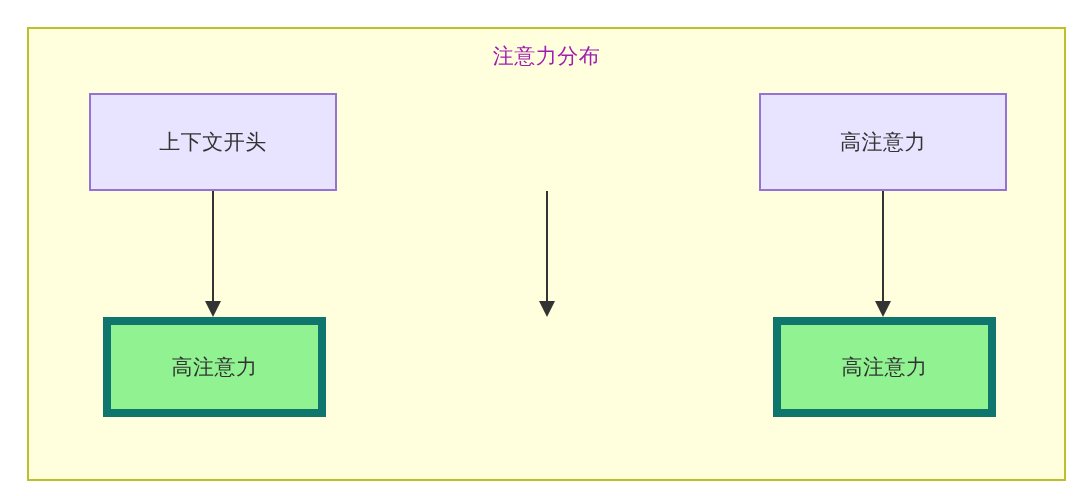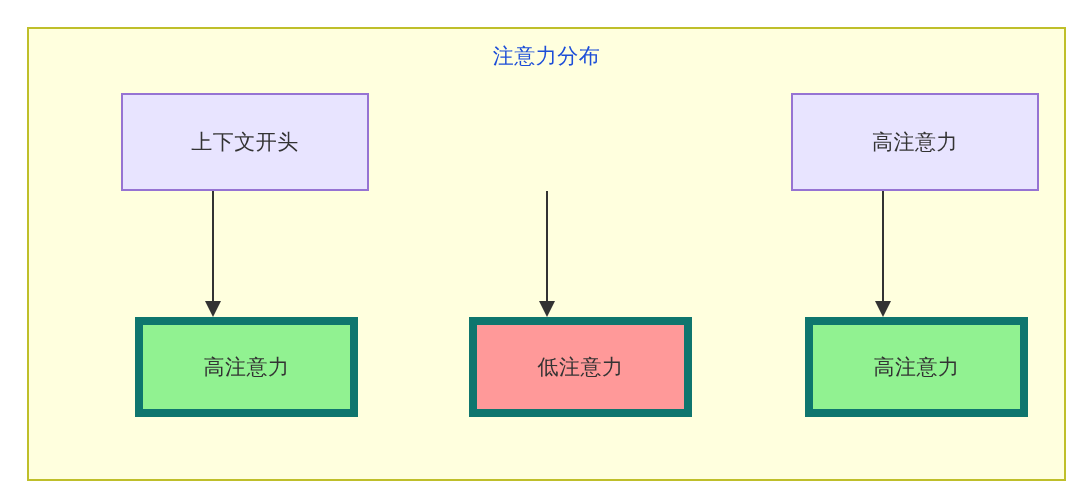--- a/index.html
+++ b/index.html
@@ -34,37 +34,36 @@
   }
 
   .subgraph-title {
     position: absolute;
     left: 0;
     right: 0;
     top: 14px;
     text-align: center;
     font-size: 21px;
     line-height: 26px;
-    color: #1d4ed8;
+    color: #a21caf;
     letter-spacing: 0.5px;
     white-space: nowrap;
   }
 
   
   .node {
     position: absolute;
     display: flex;
     align-items: center;
     justify-content: center;
     box-sizing: border-box;
     font-size: 21px;
     color: #333333;
     letter-spacing: 0.5px;
     white-space: nowrap;
-    margin-left: 32px;
   }
 
   .node.ctx {
     width: 248px;
     height: 98px;
     top: 93px;
     background: #e8e4ff;
     border: 2px solid #9673d3;
   }
 
@@ -120,23 +119,20 @@
 
 
   <div class="node ctx col3">
     <span>高注意力</span>
   </div>
 
   <div class="node attn high col1">
     <span>高注意力</span>
   </div>
 
-  <div class="node attn low col2">
-    <span>低注意力</span>
-  </div>
 
   <div class="node attn high col3">
     <span>高注意力</span>
   </div>
 
   <svg id="edges">
     <g>
       <line class="edge-line" x1="213" y1="191" x2="213" y2="306"></line>
       <polygon class="edge-head" points="213,317 205,301 221,301"></polygon>
     </g>

